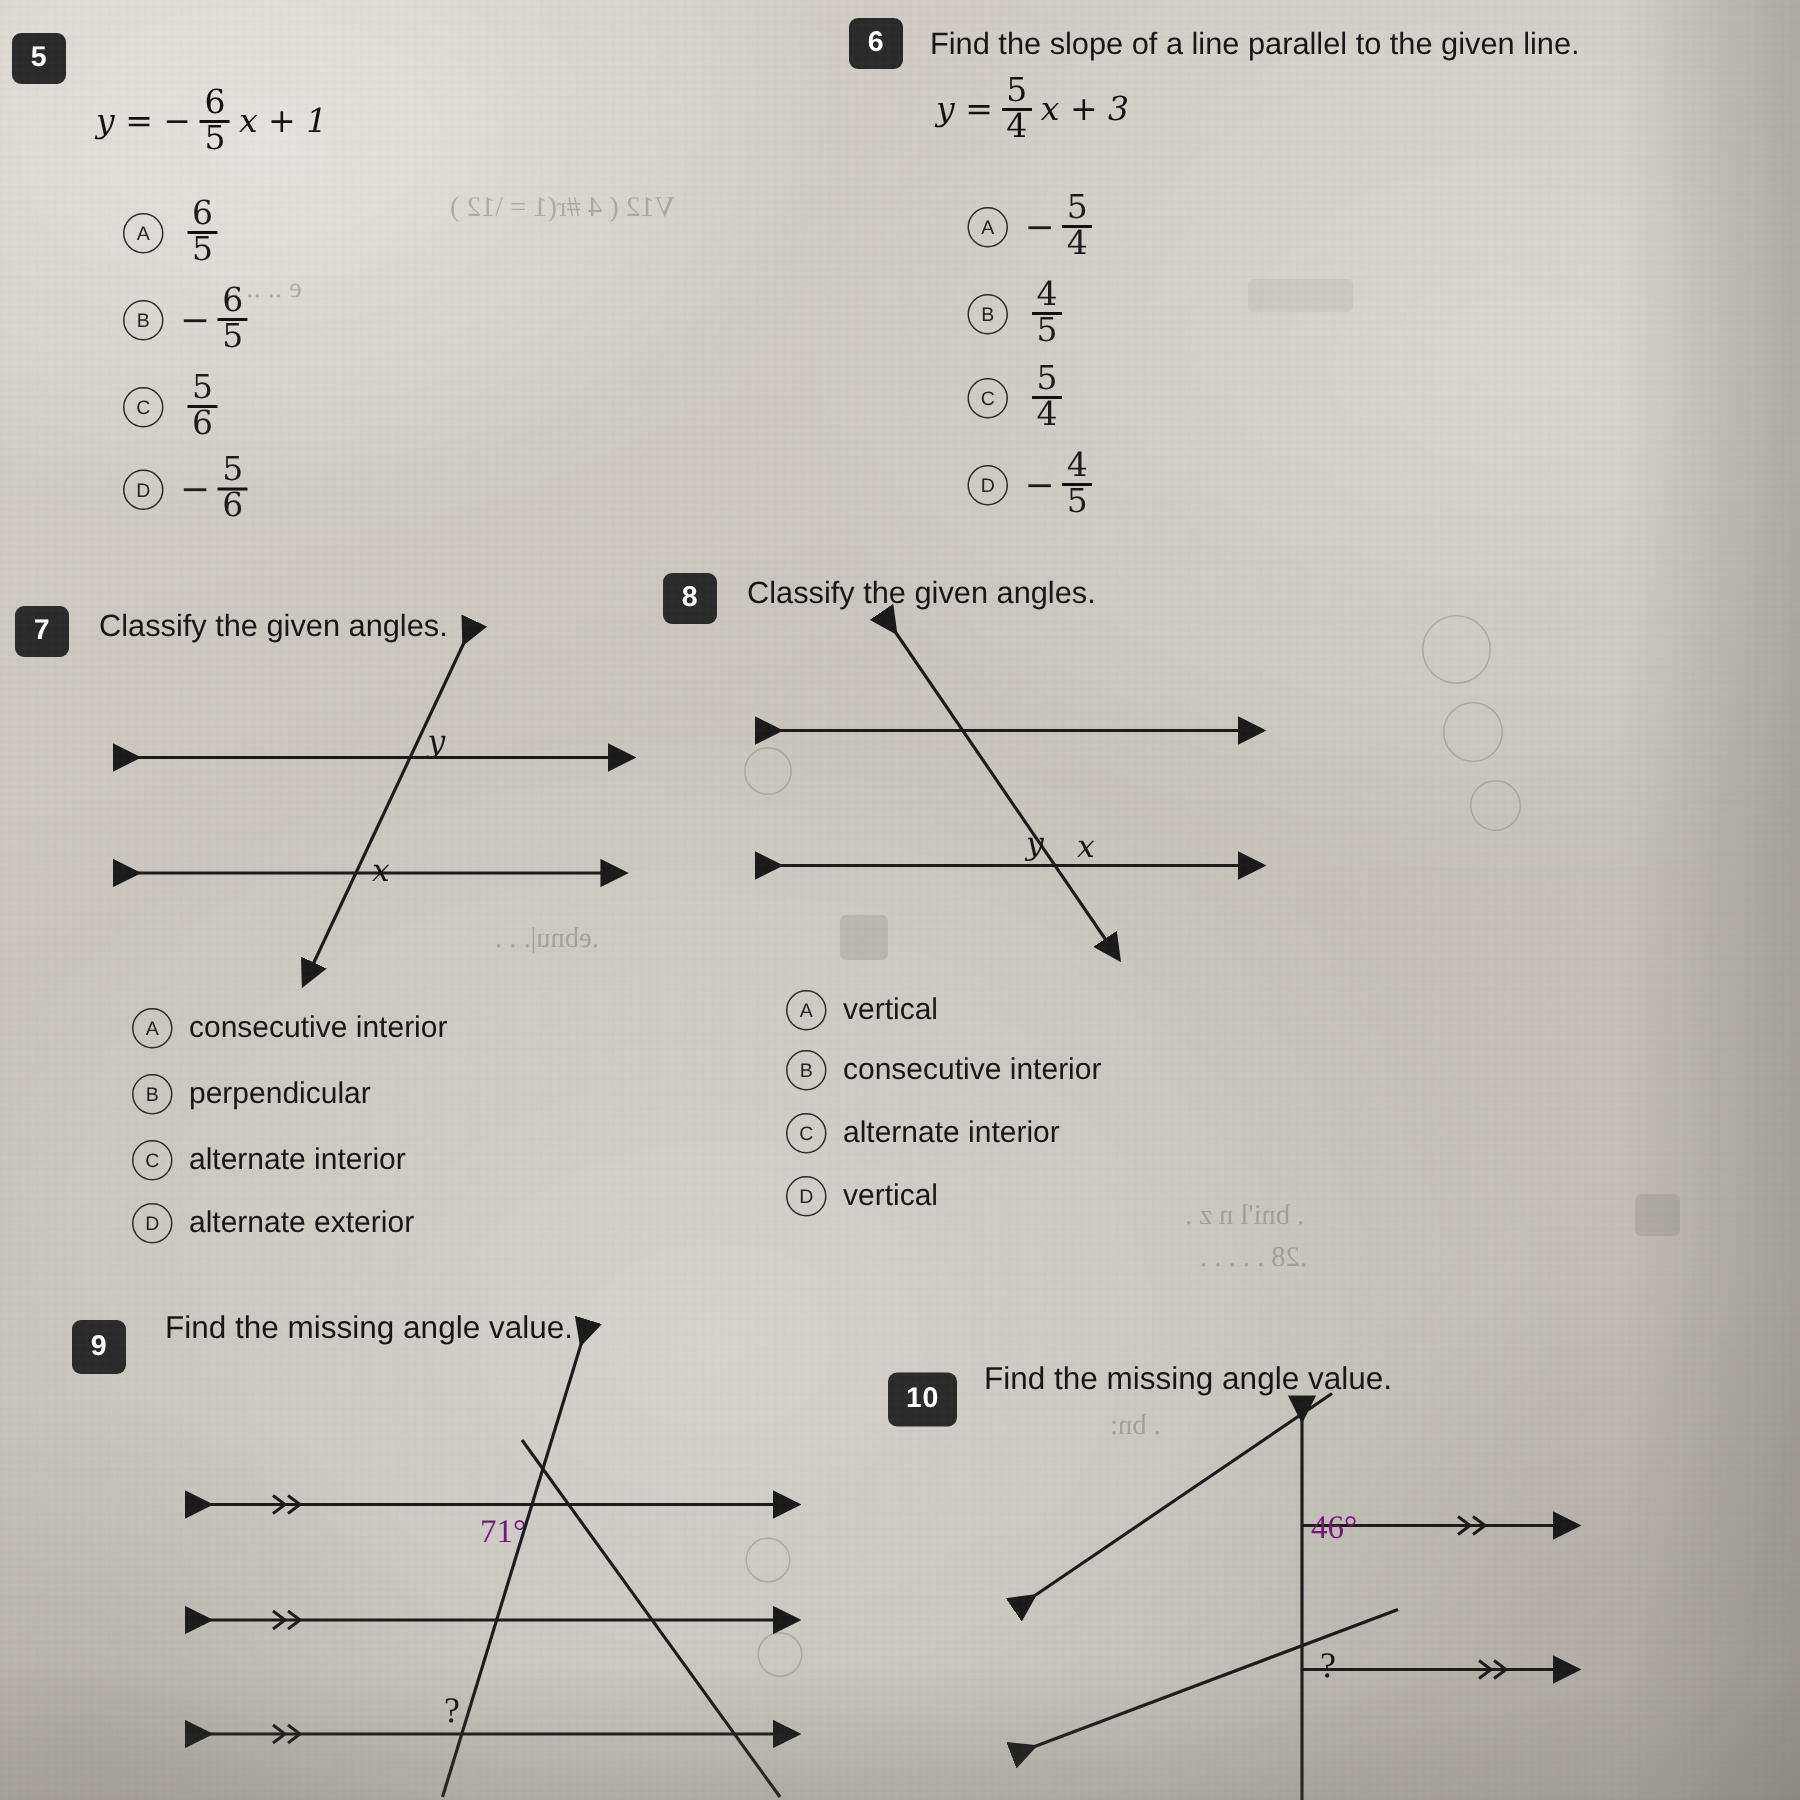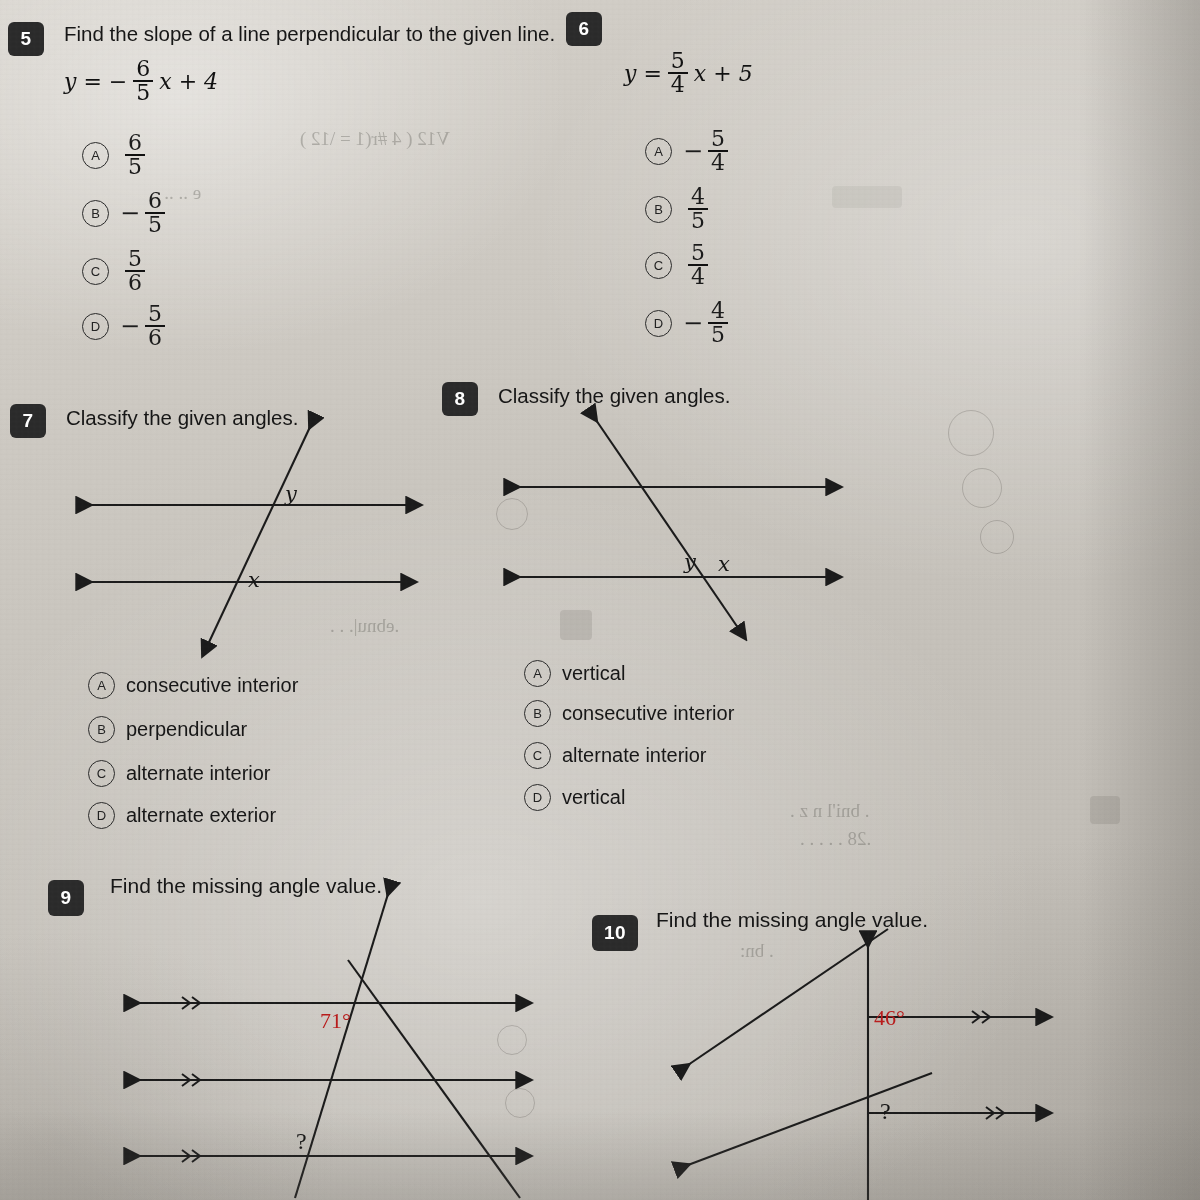--- a/index.html
+++ b/index.html
@@ -81,21 +81,21 @@
 
   svg{position:absolute;overflow:visible;}
   .lbl{
     position:absolute;
     font-family:"DejaVu Serif", serif;
     font-style:italic;font-size:21px;color:#161616;
   }
   .angle{
     position:absolute;
     font-family:"Liberation Serif", serif;
-    font-size:22px;color:#b91c1c;
+    font-size:22px;color:#701a75;
   }
   .qmark{
     position:absolute;
     font-family:"Liberation Serif", serif;
     font-size:24px;color:#131313;
   }
   
   .ghost{
     position:absolute;
     color:rgba(70,68,64,.30);
@@ -145,29 +145,28 @@
   <div class="ghostcircle" style="left:962px;top:468px;width:38px;height:38px;"></div>
   <div class="ghostcircle" style="left:980px;top:520px;width:32px;height:32px;"></div>
   <div class="ghostcircle" style="left:496px;top:498px;width:30px;height:30px;"></div>
   <div class="ghostcircle" style="left:497px;top:1025px;width:28px;height:28px;"></div>
   <div class="ghostcircle" style="left:505px;top:1088px;width:28px;height:28px;"></div>
   <div class="ghostbox" style="left:560px;top:610px;width:32px;height:30px;"></div>
   <div class="ghostbox" style="left:1090px;top:796px;width:30px;height:28px;"></div>
   <div class="ghostbox" style="left:832px;top:186px;width:70px;height:22px;opacity:.5"></div>
 
   <div class="qnum" style="left:8px;top:22px;width:36px;height:34px;">5</div>
-  <div class="prompt" style="left:64px;top:22px;">Find the slope of a line perpendicular to the given line.</div>
 
   <div class="mathline" style="left:64px;top:58px;">
     <span>y = −</span>
     <span class="frac">
       <span class="num">6</span>
       <span class="den">5</span>
     </span>
-    <span>x + 4</span>
+    <span>x + 1</span>
   </div>
 
   <div class="choice" style="left:82px;top:132px;">
     <span class="bubble">A</span>
     <span class="cfrac">
       <span class="neg"></span>
       <span class="frac">
         <span class="num">6</span>
         <span class="den">5</span>
       </span>
@@ -198,28 +197,29 @@
     <span class="cfrac">
       <span class="neg">−</span>
       <span class="frac">
         <span class="num">5</span>
         <span class="den">6</span>
       </span>
     </span>
   </div>
 
   <div class="qnum" style="left:566px;top:12px;width:36px;height:34px;">6</div>
+  <div class="prompt" style="left:620px;top:18px;">Find the slope of a line parallel to the given line.</div>
 
   <div class="mathline" style="left:624px;top:50px;">
     <span>y =</span>
     <span class="frac">
       <span class="num">5</span>
       <span class="den">4</span>
     </span>
-    <span>x + 5</span>
+    <span>x + 3</span>
   </div>
 
   <div class="choice" style="left:645px;top:128px;">
     <span class="bubble">A</span>
     <span class="cfrac">
       <span class="neg">−</span>
       <span class="frac">
         <span class="num">5</span>
         <span class="den">4</span>
       </span>

